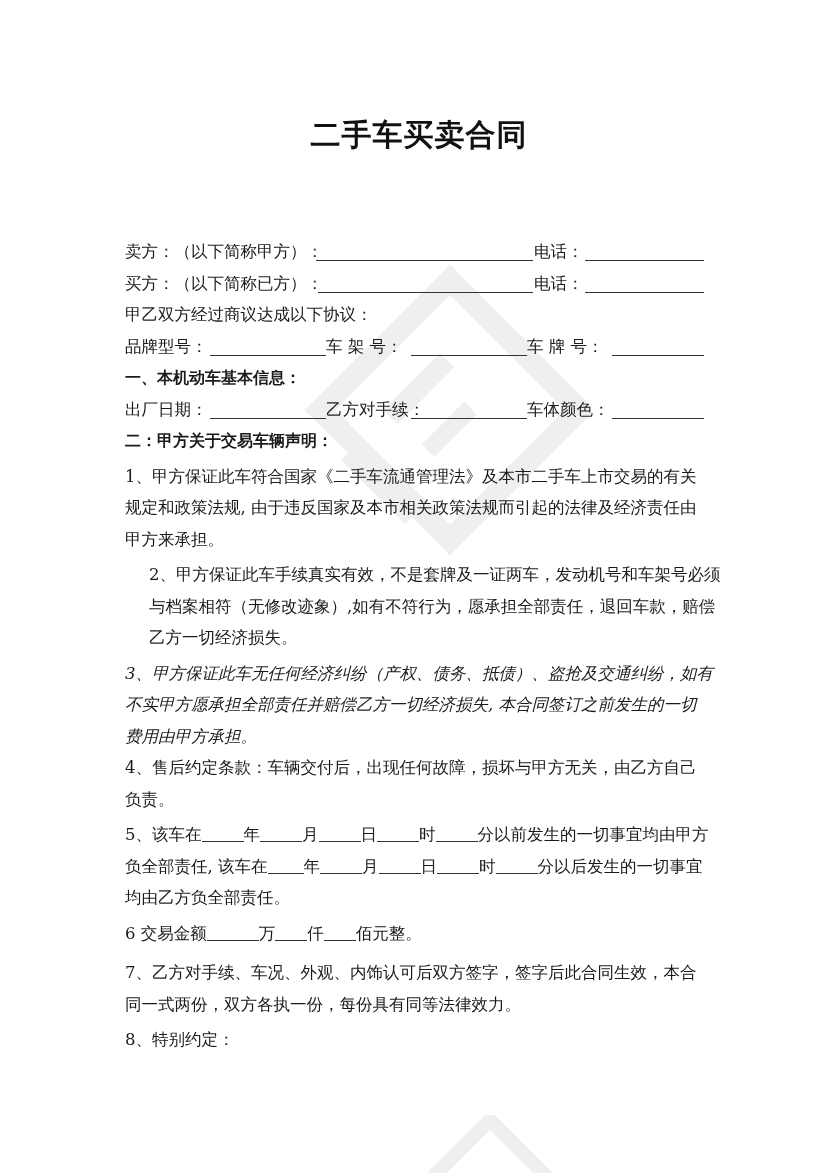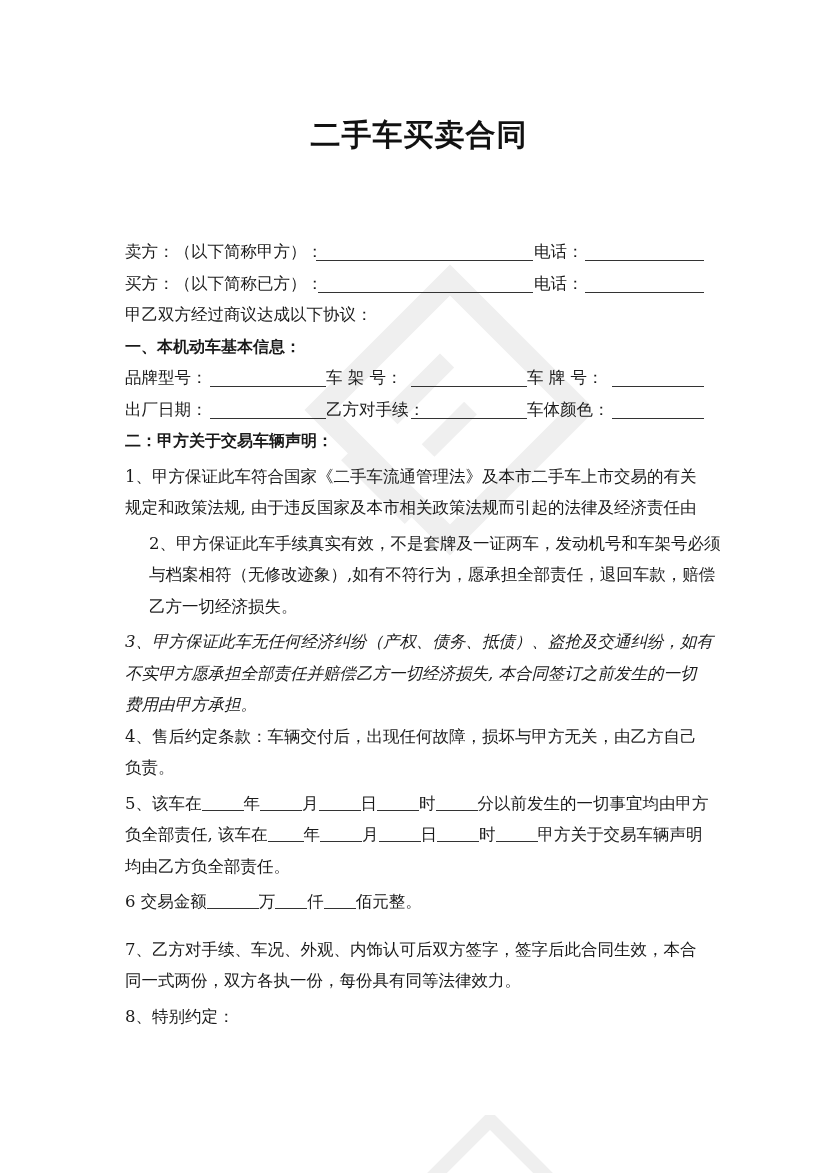--- a/index.html
+++ b/index.html
@@ -49,45 +49,46 @@
 
     <div class="line">
       <span class="abs" style="left:0">买方：（以下简称已方）：</span>
       <span class="abs blank" style="left:193px; width:215px; top:6px;"></span>
       <span class="abs" style="left:409px">电话：</span>
       <span class="abs blank" style="left:460px; width:119px; top:6px;"></span>
     </div>
 
     <div class="line">甲乙双方经过商议达成以下协议：</div>
 
-    <div class="line bold">一、本机动车基本信息：</div>
-
     <div class="line">
       <span class="abs" style="left:0">品牌型号：</span>
       <span class="abs blank" style="left:85px; width:116px; top:6px;"></span>
       <span class="abs" style="left:201px">车 架 号：</span>
       <span class="abs blank" style="left:286px; width:116px; top:6px;"></span>
       <span class="abs" style="left:402px">车 牌 号：</span>
       <span class="abs blank" style="left:487px; width:92px; top:6px;"></span>
     </div>
+
+    <div class="line bold">一、本机动车基本信息：</div>
 
     <div class="line">
       <span class="abs" style="left:0">出厂日期：</span>
       <span class="abs blank" style="left:85px; width:116px; top:6px;"></span>
       <span class="abs" style="left:201px">乙方对手续：</span>
       <span class="abs blank" style="left:286px; width:116px; top:6px;"></span>
       <span class="abs" style="left:402px">车体颜色：</span>
       <span class="abs blank" style="left:487px; width:92px; top:6px;"></span>
     </div>
 
     <div class="line bold">二：甲方关于交易车辆声明：</div>
 
     <div class="para" style="margin-top:4px;">
       <div class="line">1、甲方保证此车符合国家《二手车流通管理法》及本市二手车上市交易的有关</div>
       <div class="line">规定和政策法规, 由于违反国家及本市相关政策法规而引起的法律及经济责任由</div>
+      <div class="line">甲方来承担。</div>
     </div>
 
     <div class="para" style="margin-top:4px;margin-left:24px;">
       <div class="line">2、甲方保证此车手续真实有效，不是套牌及一证两车，发动机号和车架号必须</div>
       <div class="line">与档案相符（无修改迹象）,如有不符行为，愿承担全部责任，退回车款，赔偿</div>
       <div class="line">乙方一切经济损失。</div>
     </div>
 
     <div class="para" style="margin-top:4px;font-style:italic;">
       <div class="line">3、甲方保证此车无任何经济纠纷（产权、债务、抵债）、盗抢及交通纠纷，如有</div>
@@ -98,29 +99,29 @@
     <div class="para">
       <div class="line">4、售后约定条款：车辆交付后，出现任何故障，损坏与甲方无关，由乙方自己</div>
       <div class="line">负责。</div>
     </div>
 
     <div class="para" style="margin-top:4px;">
       <div class="line">
         <span>5、该车在</span><span class="blank" style="width:42px"></span><span>年</span><span class="blank" style="width:42px"></span><span>月</span><span class="blank" style="width:42px"></span><span>日</span><span class="blank" style="width:42px"></span><span>时</span><span class="blank" style="width:42px"></span><span>分以前发生的一切事宜均由甲方</span>
       </div>
       <div class="line">
-        <span>负全部责任, 该车在</span><span class="blank" style="width:36px"></span><span>年</span><span class="blank" style="width:42px"></span><span>月</span><span class="blank" style="width:42px"></span><span>日</span><span class="blank" style="width:42px"></span><span>时</span><span class="blank" style="width:42px"></span><span>甲方关于交易车辆声明</span>
+        <span>负全部责任, 该车在</span><span class="blank" style="width:36px"></span><span>年</span><span class="blank" style="width:42px"></span><span>月</span><span class="blank" style="width:42px"></span><span>日</span><span class="blank" style="width:42px"></span><span>时</span><span class="blank" style="width:42px"></span><span>分以后发生的一切事宜</span>
       </div>
       <div class="line">均由乙方负全部责任。</div>
     </div>
 
     <div class="line" style="margin-top:4px;">
       <span>6 交易金额</span><span class="blank" style="width:52px"></span><span>万</span><span class="blank" style="width:32px"></span><span>仟</span><span class="blank" style="width:32px"></span><span>佰元整。</span>
     </div>
 
-    <div class="para" style="margin-top:16px;">
+    <div class="para" style="margin-top:8px;">
       <div class="line">7、乙方对手续、车况、外观、内饰认可后双方签字，签字后此合同生效，本合</div>
       <div class="line">同一式两份，双方各执一份，每份具有同等法律效力。</div>
     </div>
 
     <div class="line" style="margin-top:4px;">8、特别约定：</div>
   </div>
 </div>
 
 </body></html>

